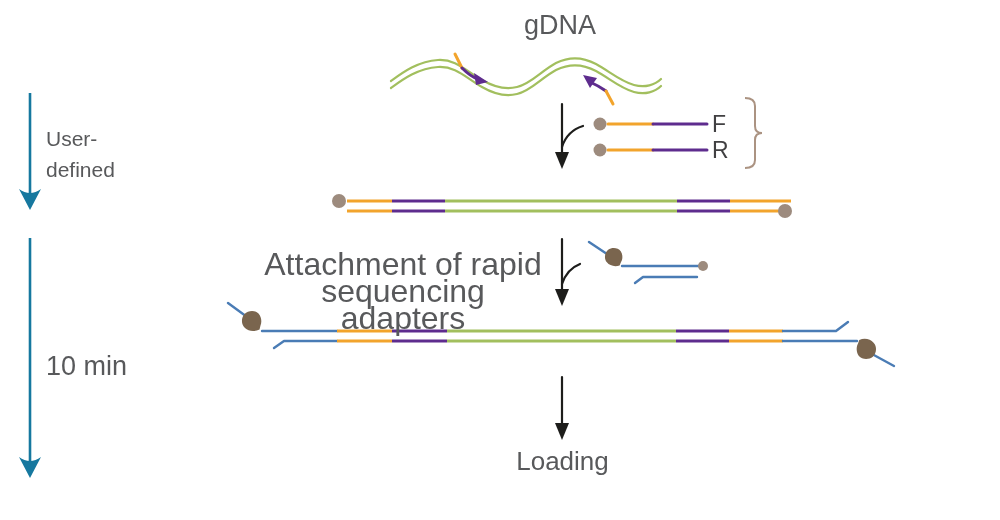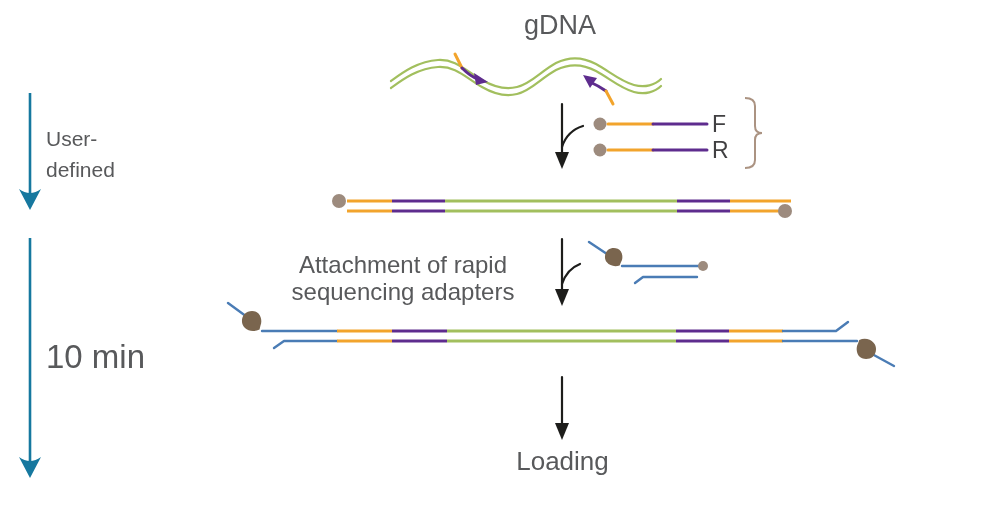--- a/index.html
+++ b/index.html
@@ -147,24 +147,24 @@
       <path class="s-black arrowln" d="M562,377 V426"></path>
       <path class="f-black" d="M555,423 L569,423 L562,440 Z"></path>
     </g>
   </svg>
 
   <div class="label center" style="left:495px;top:10px;width:130px;font-size:27px;">gDNA</div>
 
   <div class="label multiline" style="left:46px;top:123px;font-size:21px;line-height:31px;">User-
 defined</div>
 
-  <div class="label" style="left:46px;top:338px;font-size:33px;">10 min</div>
+  <div class="label" style="left:46px;top:351px;font-size:27px;">10 min</div>
 
 
   <div class="label" style="left:712px;top:111px;font-size:23px;color:#414042;">F</div>
 
   <div class="label" style="left:712px;top:137px;font-size:23px;color:#414042;">R</div>
 
-  <div class="label center multiline" style="left:262px;top:251px;width:282px;font-size:24px;line-height:27px;">Attachment of rapid
+  <div class="label center multiline" style="left:262px;top:251px;width:282px;font-size:32px;line-height:27px;">Attachment of rapid
 sequencing adapters</div>
 
   <div class="label center" style="left:495px;top:446px;width:135px;font-size:26px;">Loading</div>
 </div>
 
 </body></html>

